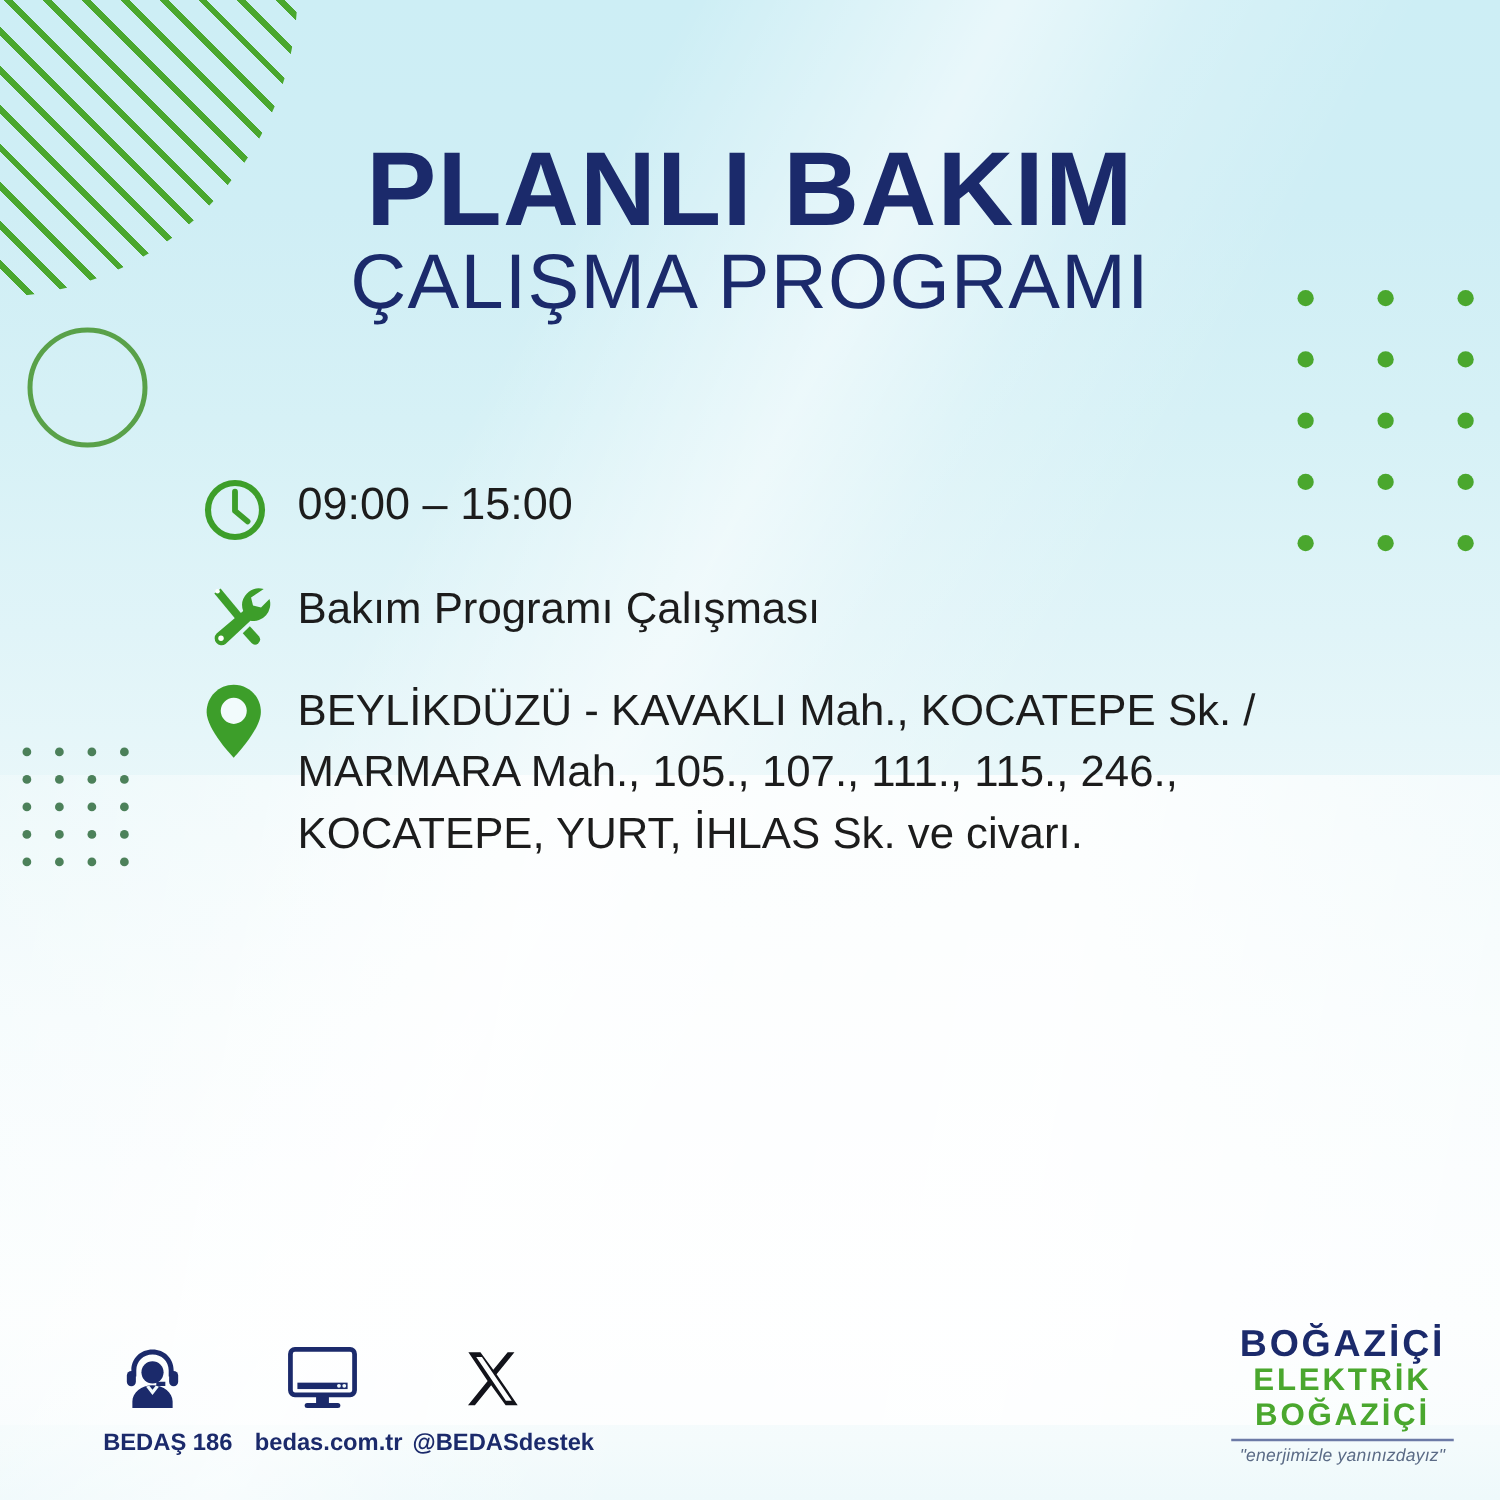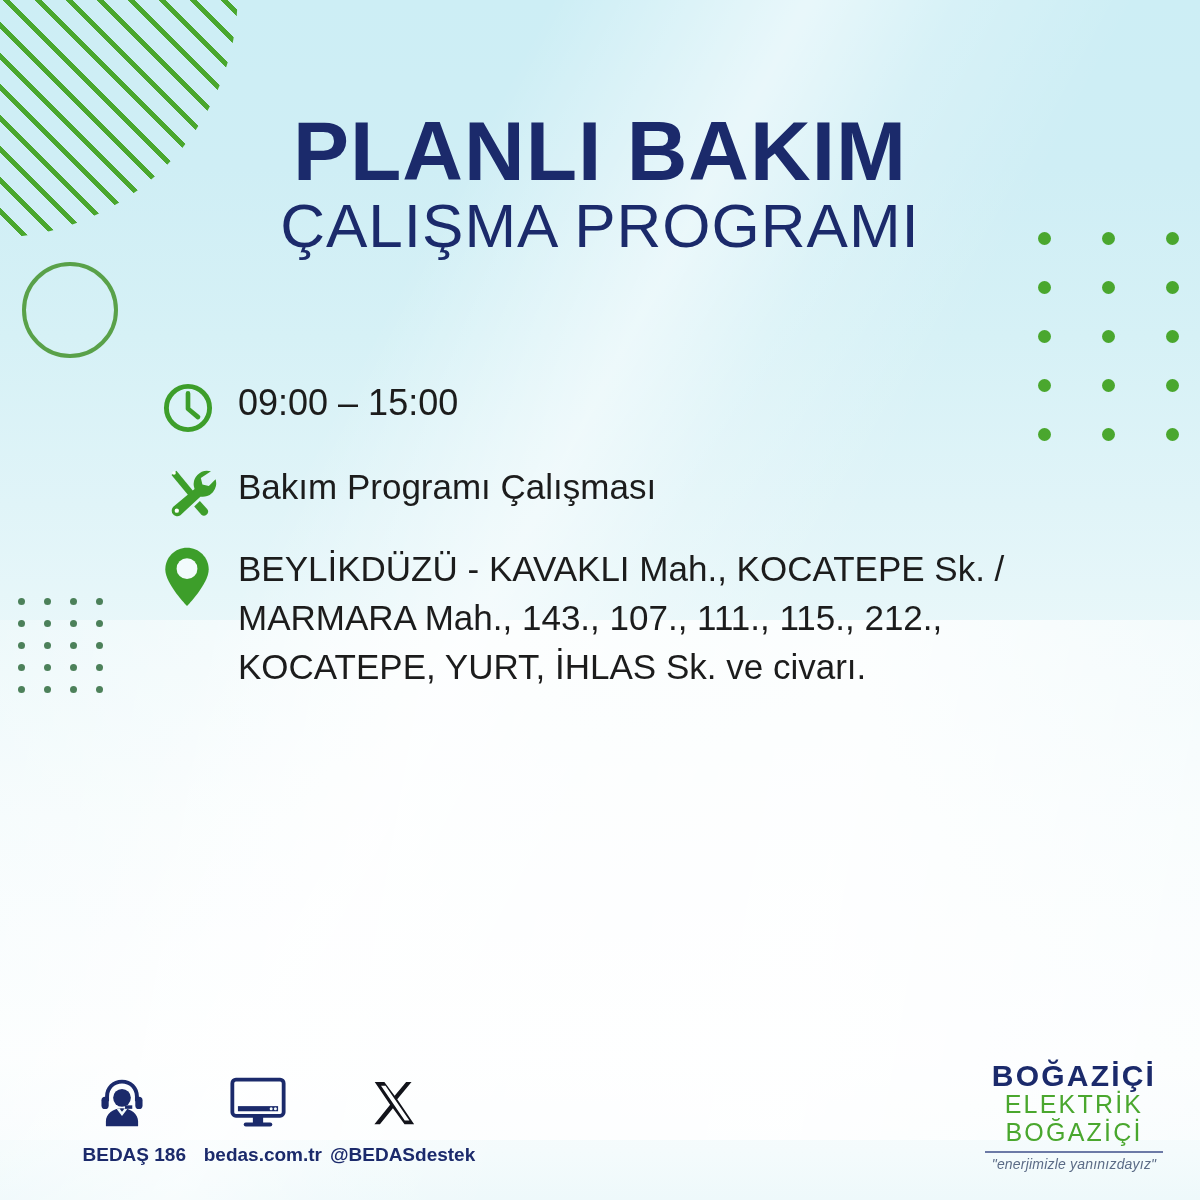--- a/index.html
+++ b/index.html
@@ -219,21 +219,21 @@
   }
   .brand .l1 {
     font-size: 30px;
     font-weight: 800;
     letter-spacing: 2.2px;
     color: #1b2a6b;
     line-height: 28px;
   }
   .brand .l2, .brand .l3 {
     font-size: 25px;
-    font-weight: 400;
+    font-weight: 700;
     letter-spacing: 2.2px;
     color: #4aa72e;
     line-height: 28px;
   }
   .brand .rule {
     margin: 5px auto 3px auto;
     width: 178px;
     height: 2px;
     background: #6c7aa6;
   }
@@ -331,21 +331,21 @@
       <div class="row-text">Bakım Programı Çalışması</div>
     </div>
 
     <div class="row row-place">
       <div class="row-icon">
         <svg width="54" height="62" viewBox="0 0 40 50" aria-hidden="true">
           <path d="M20 1.5 C10.3 1.5 2.5 9.3 2.5 19 C2.5 30.5 20 48.5 20 48.5 C20 48.5 37.5 30.5 37.5 19 C37.5 9.3 29.7 1.5 20 1.5 Z" fill="#3d9e2a"></path>
           <circle cx="20" cy="18.3" r="8.4" fill="#f2fbfc"></circle>
         </svg>
       </div>
-      <div class="row-text">BEYLİKDÜZÜ - KAVAKLI Mah., KOCATEPE Sk. / MARMARA Mah., 143., 107., 111., 115., 212., KOCATEPE, YURT, İHLAS Sk. ve civarı.</div>
+      <div class="row-text">BEYLİKDÜZÜ - KAVAKLI Mah., KOCATEPE Sk. / MARMARA Mah., 105., 107., 111., 115., 246., KOCATEPE, YURT, İHLAS Sk. ve civarı.</div>
     </div>
 
   </div>
 
   <div class="footer-social">
 
     <div class="social">
       <div class="ic">
         <svg width="56" height="56" viewBox="0 0 48 48" aria-hidden="true">
           <path d="M24 4 C15.7 4 9.5 10.1 9.5 18.2 v4.2 h3.4 v-4.2 C12.9 11.9 17.8 7.3 24 7.3 s11.1 4.6 11.1 10.9 v4.2 h3.4 v-4.2 C38.5 10.1 32.3 4 24 4 Z" fill="#1b2a6b"></path>

